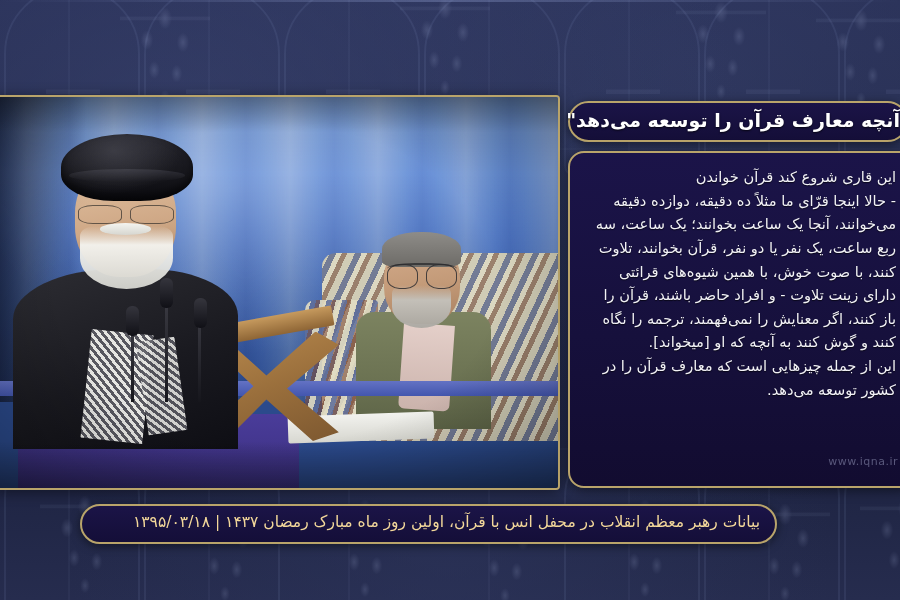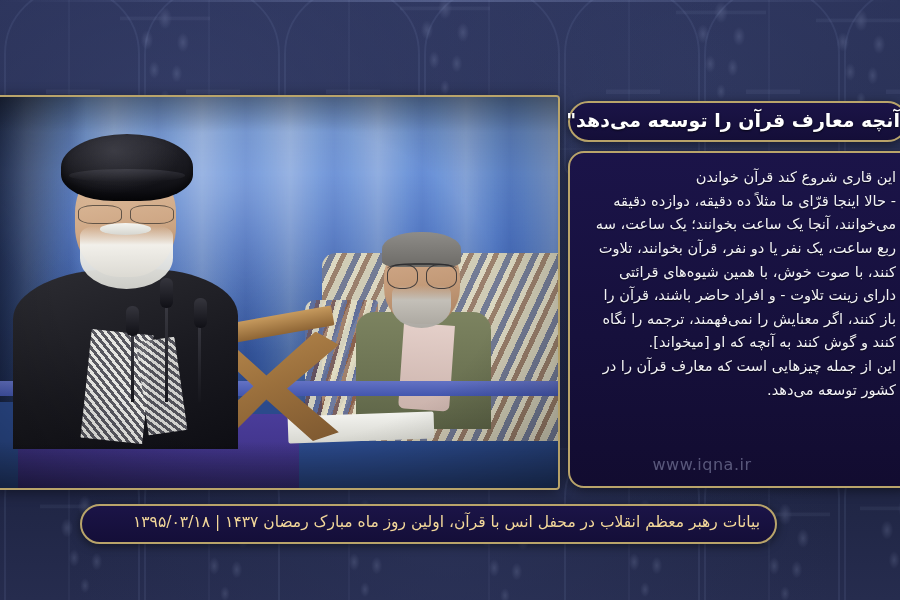--- a/index.html
+++ b/index.html
@@ -310,24 +310,24 @@
   #body-text {
     color:#f2f2f6;
     font-size:14.6px;
     line-height:1.62;
     text-align:right;
     white-space:pre-line;
     text-shadow:0 1px 1px rgba(0,0,0,.6);
   }
   #watermark {
     position:absolute;
-    left:537px; top:455px; width:330px;
-    text-align:center;
+    left:568px; top:455px; width:330px;
+    text-align:right;
     color:rgba(185,190,225,.42);
-    font-size:16px;
+    font-size:11px;
     letter-spacing:.5px;
     pointer-events:none;
   }
 
   
   #caption-pill {
     position:absolute;
     left:80px; top:504px; width:697px; height:40px;
     background:linear-gradient(180deg,#1b1447 0%, #140e38 100%);
     border:2px solid #b9a46a;

